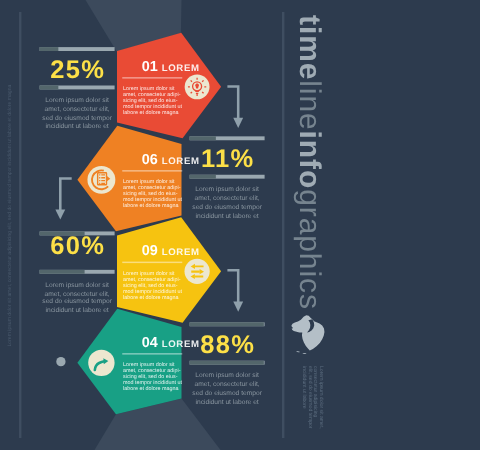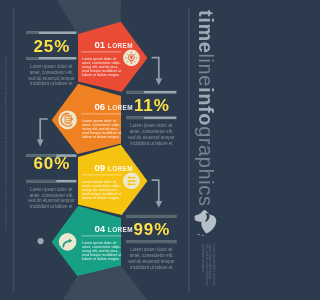--- a/index.html
+++ b/index.html
@@ -180,21 +180,21 @@
       <div>sed do eiusmod tempor</div>
       <div>incididunt ut labore et</div>
   </div>
   <div class="abs stat-value" style="left:26.4px;top:155px">60%</div>
   <div class="abs stat-copy" style="left:26.4px;top:186.87px">
     <div>Lorem ipsum dolor sit</div>
       <div>amet, consectetur elit,</div>
       <div>sed do eiusmod tempor</div>
       <div>incididunt ut labore et</div>
   </div>
-  <div class="abs stat-value" style="left:126.4px;top:221.35px">99%</div>
+  <div class="abs stat-value" style="left:126.4px;top:221.35px">88%</div>
   <div class="abs stat-copy" style="left:126.4px;top:247.47px">
     <div>Lorem ipsum dolor sit</div>
       <div>amet, consectetur elit,</div>
       <div>sed do eiusmod tempor</div>
       <div>incididunt ut labore et</div>
   </div>
 
   <div class="abs step-head" style="left:82.5px;top:40.17px"><span class="step-num">01</span><span class="step-label">LOREM</span></div>
   <div class="abs step-copy" style="left:82px;top:56.93px">
     <div>Lorem ipsum dolor sit</div>

